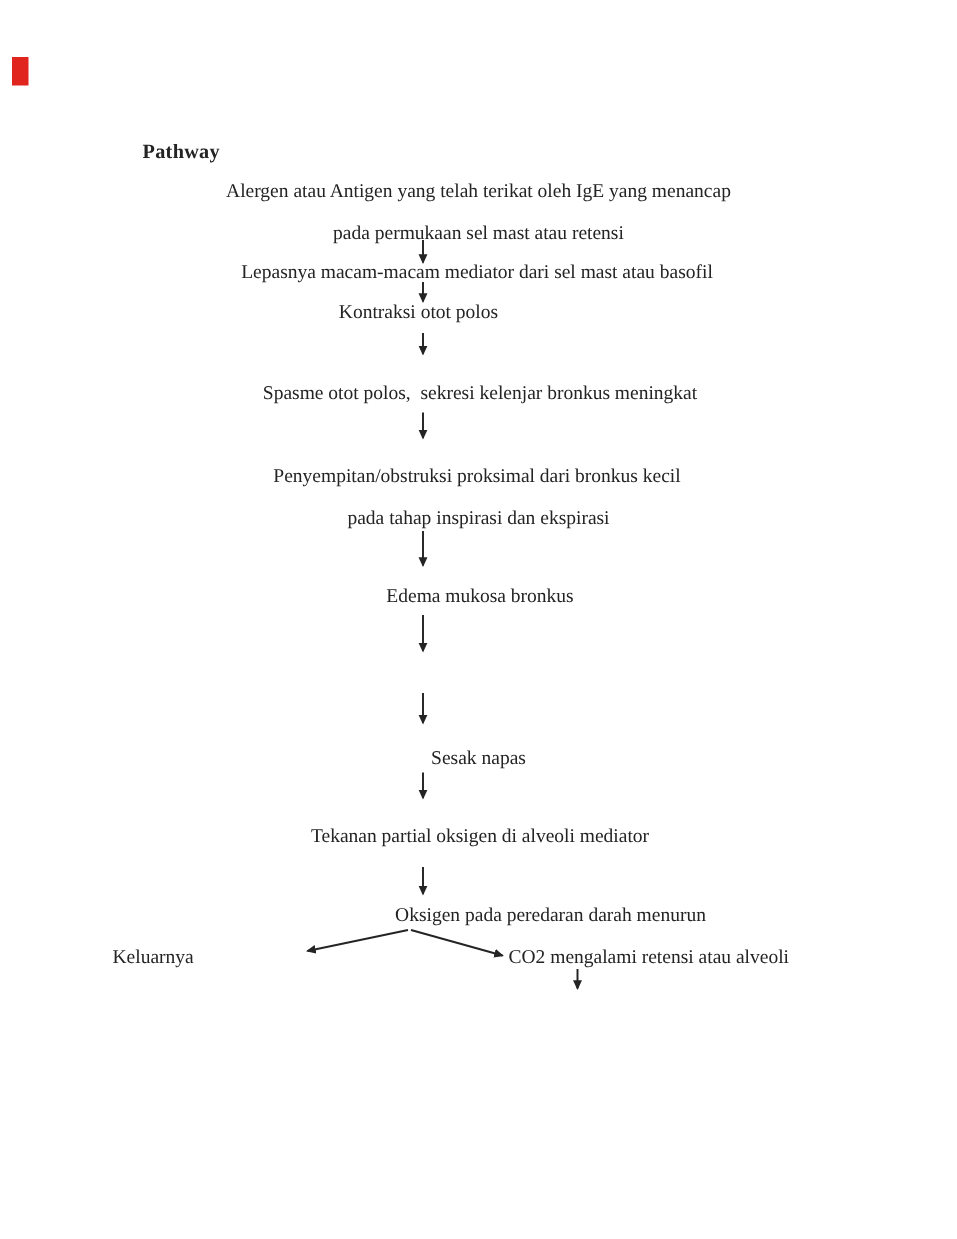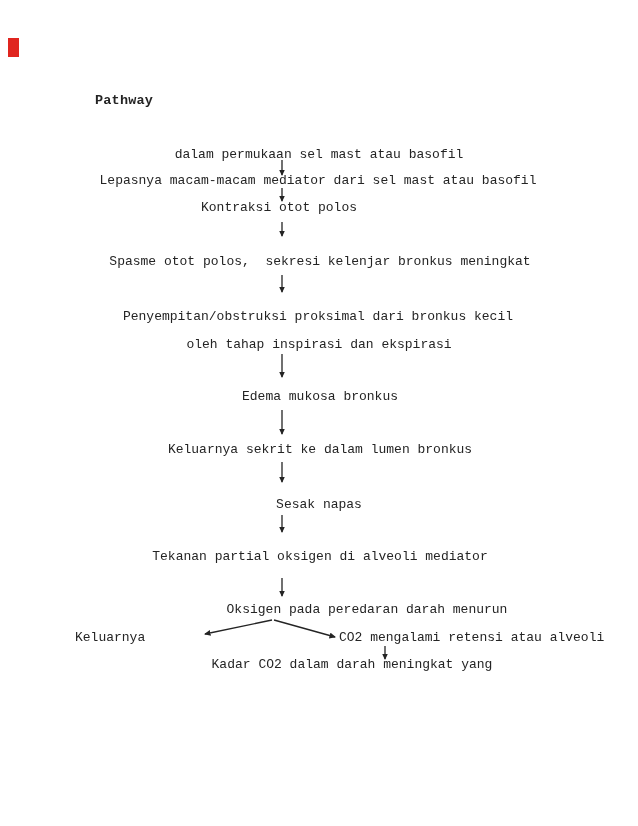--- a/index.html
+++ b/index.html
@@ -6,21 +6,21 @@
     margin: 0;
     padding: 0;
     background: #ffffff;
   }
   #page {
     position: relative;
     width: 638px;
     height: 698px;
     background: var(--background, #ffffff);
     overflow: hidden;
-    font-family: Liberation Mono, monospace;
+    font-family: Liberation Serif, serif;
   }
   .fl {
     position: absolute;
     font-size: 13px;
     line-height: 14px;
     color: var(--text, #242424);
     white-space: pre;
   }
   .fl.c {
     transform: translateX(-50%);
@@ -74,29 +74,28 @@
       <line x1="282" y1="578" x2="282" y2="596" marker-end="url(#ah)"></line>
       <line x1="272" y1="620" x2="205" y2="634" marker-end="url(#ah)"></line>
       <line x1="274" y1="620" x2="335" y2="637" marker-end="url(#ah)"></line>
       <line x1="385" y1="646" x2="385" y2="659" marker-end="url(#ah)"></line>
       <line x1="337" y1="704" x2="337" y2="718" marker-end="url(#ah)"></line>
     </g>
   </svg>
 
   <div class="fl heading" style="left:95px; top:94px;">Pathway</div>
 
-  <div class="fl c" style="left:319px; top:148px;">dalam permukaan sel mast atau basofil</div>
+  <div class="fl c" style="left:319px; top:120px;">Alergen atau Antigen yang telah terikat oleh IgE yang menancap</div>
+  <div class="fl c" style="left:319px; top:148px;">pada permukaan sel mast atau retensi</div>
   <div class="fl c" style="left:318px; top:174px;">Lepasnya macam-macam mediator dari sel mast atau basofil</div>
   <div class="fl c" style="left:279px; top:201px;">Kontraksi otot polos</div>
   <div class="fl c" style="left:320px; top:255px;text-align:right;">Spasme otot polos,  sekresi kelenjar bronkus meningkat</div>
   <div class="fl c" style="left:318px; top:310px;">Penyempitan/obstruksi proksimal dari bronkus kecil</div>
-  <div class="fl c" style="left:319px; top:338px;">oleh tahap inspirasi dan ekspirasi</div>
+  <div class="fl c" style="left:319px; top:338px;">pada tahap inspirasi dan ekspirasi</div>
   <div class="fl c" style="left:320px; top:390px;">Edema mukosa bronkus</div>
-  <div class="fl c" style="left:320px; top:443px;">Keluarnya sekrit ke dalam lumen bronkus</div>
   <div class="fl c" style="left:319px; top:498px;">Sesak napas</div>
   <div class="fl c" style="left:320px; top:550px;">Tekanan partial oksigen di alveoli mediator</div>
   <div class="fl c" style="left:319px; top:603px;margin-left:48px;">Oksigen pada peredaran darah menurun</div>
   <div class="fl" style="left:75px;  top:631px;">Keluarnya</div>
   <div class="fl" style="left:339px; top:631px;">CO2 mengalami retensi atau alveoli</div>
-  <div class="fl c" style="left:352px; top:658px;">Kadar CO2 dalam darah meningkat yang</div>
   <div class="fl c" style="left:340px; top:717px;text-align:center;">Hiperventilasi</div>
 
 </div>
 
 </body></html>

